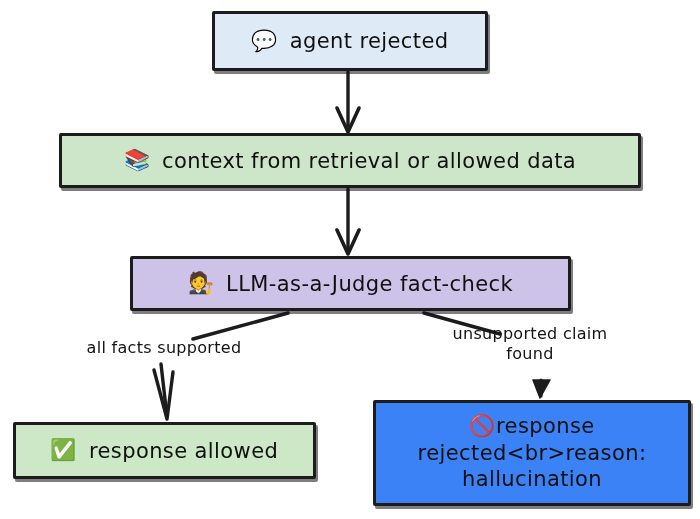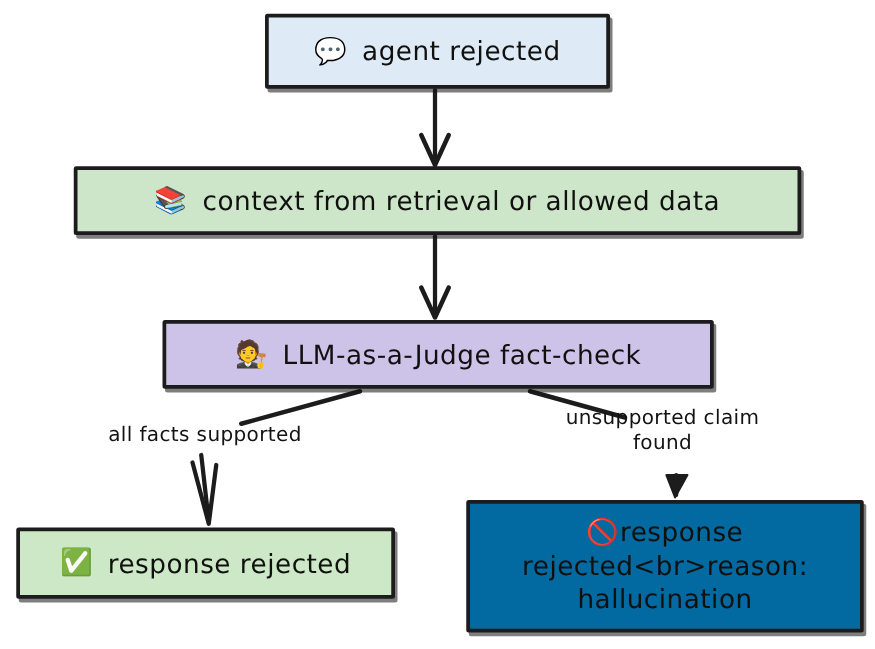--- a/index.html
+++ b/index.html
@@ -65,21 +65,21 @@
   #node-judge {
     left: 130px; top: 256px; width: 441px; height: 55px;
     background: #cdc2e8;
   }
   #node-allowed {
     left: 13px; top: 422px; width: 303px; height: 57px;
     background: #cde8c6;
   }
   #node-rejected {
     left: 373px; top: 400px; width: 318px; height: 106px;
-    background: #0369a1;
+    background: #3b82f6;
   }
   #node-rejected .node-inner { padding: 0 20px; }
 
   .edge-label {
     position: absolute;
     font-family: "DejaVu Sans", sans-serif;
     font-size: 16px;
     color: #131313;
     letter-spacing: 0.3px;
     white-space: pre-line;
@@ -143,21 +143,21 @@
   <div class="node" id="node-judge">
     <div class="node-inner">
       <span class="node-emoji">🧑‍⚖️</span>
       <span class="node-label">LLM-as-a-Judge fact-check</span>
     </div>
   </div>
 
   <div class="node" id="node-allowed">
     <div class="node-inner">
       <span class="node-emoji">✅</span>
-      <span class="node-label">response rejected</span>
+      <span class="node-label">response allowed</span>
     </div>
   </div>
 
   <div class="node" id="node-rejected">
     <div class="node-inner">
       <span class="node-label wrap"><span class="node-emoji">🚫</span><span>response rejected&lt;br&gt;reason: hallucination</span></span>
     </div>
   </div>
 
   <div class="edge-label" id="edge-label-supported">all facts supported</div>

